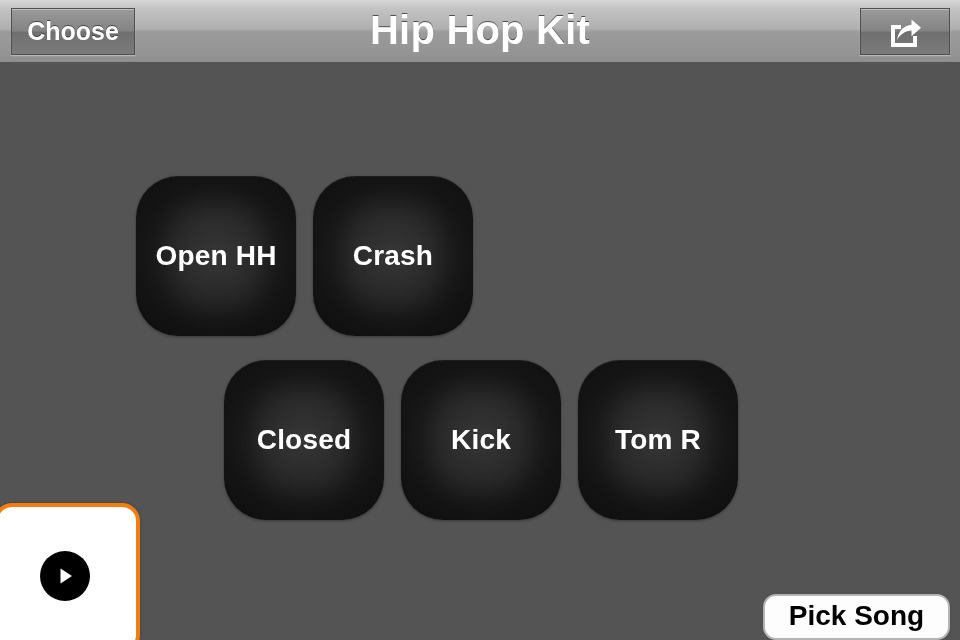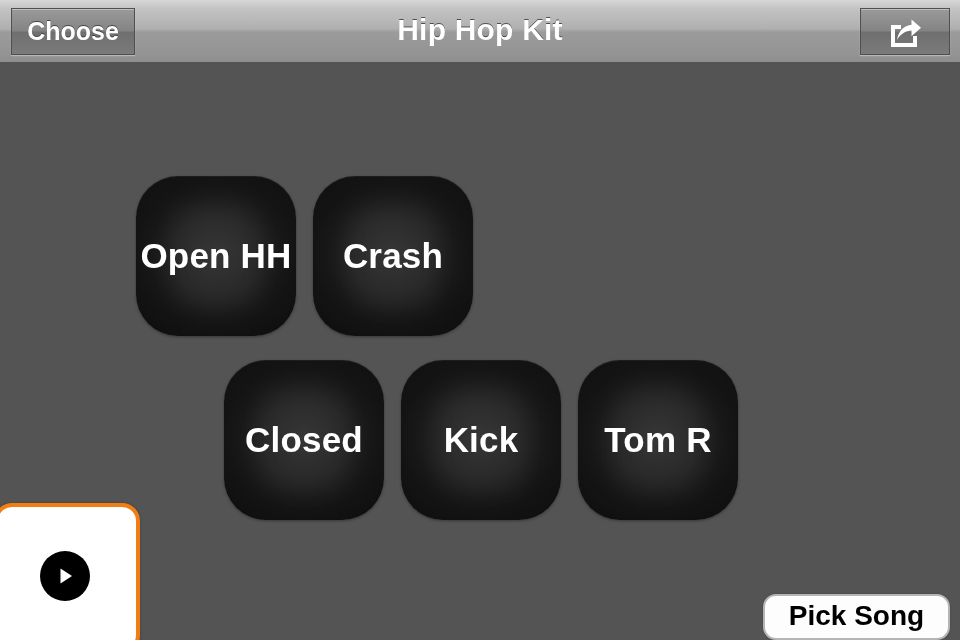--- a/index.html
+++ b/index.html
@@ -41,21 +41,21 @@
   }
   .navbar-title {
     position: absolute;
     left: 0;
     top: 0;
     width: 960px;
     height: 62px;
     line-height: 60px;
     text-align: center;
     color: #ffffff;
-    font-size: 30px;
+    font-size: 40px;
     font-weight: bold;
     text-shadow: 0 -1px 0 rgba(60,60,60,0.85);
     letter-spacing: 0.2px;
     pointer-events: none;
   }
 
   .nav-btn {
     position: absolute;
     box-sizing: border-box;
     border: 1px solid #4f4f4f;
@@ -138,21 +138,21 @@
     border-radius: 26px;
     background: rgba(255,255,255,0.030);
     filter: blur(13px);
     pointer-events: none;
   }
 
   .pad-label {
     position: relative;
     z-index: 2;
     color: #ffffff;
-    font-size: 35px;
+    font-size: 28px;
     font-weight: bold;
     text-align: center;
     letter-spacing: 0.2px;
     white-space: nowrap;
     pointer-events: none;
   }
 
   
   .recorder-panel {
     position: absolute;

